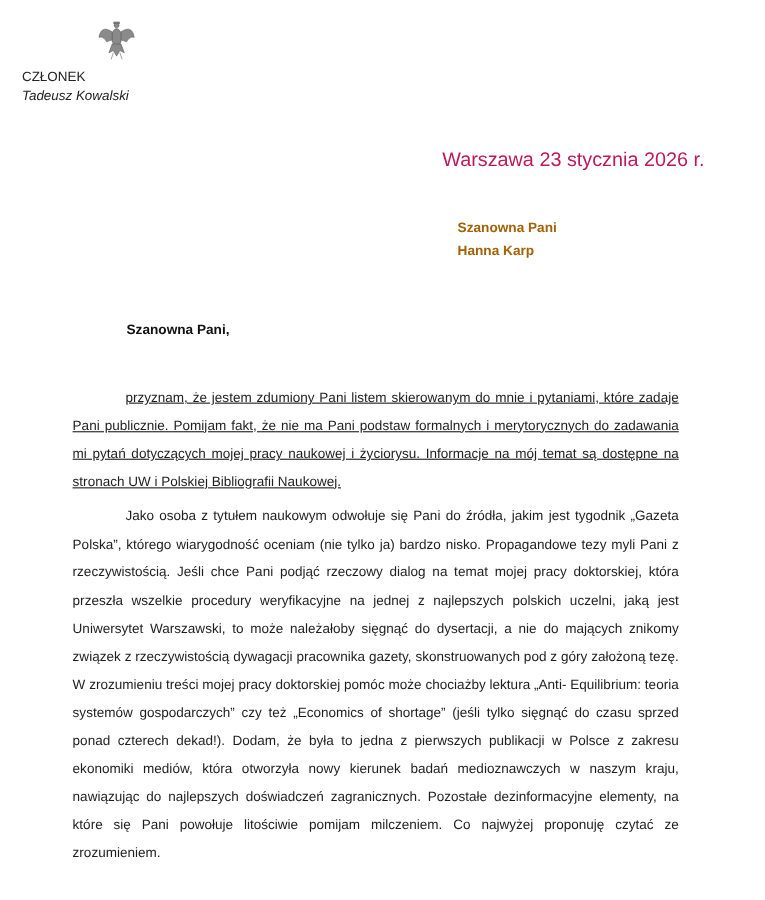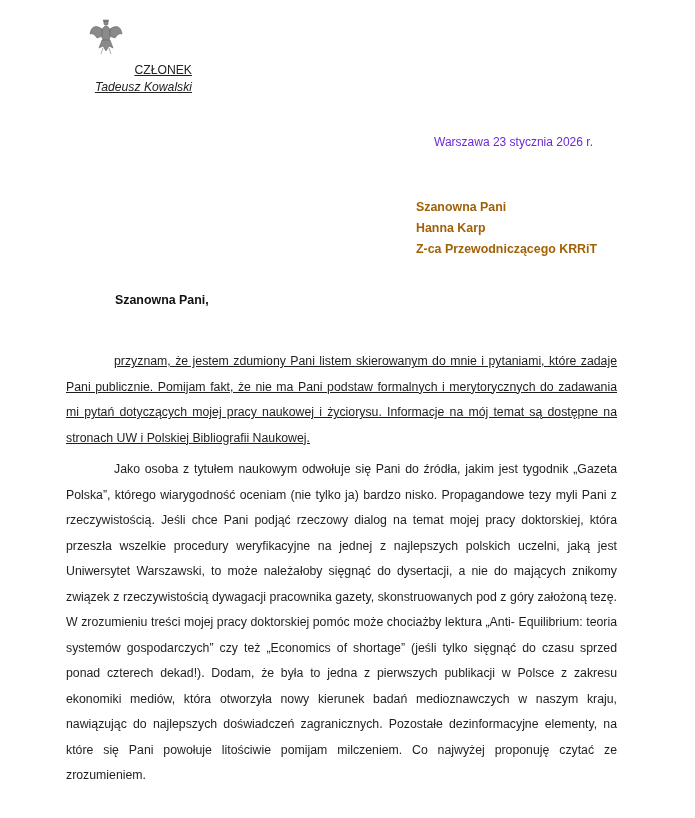--- a/index.html
+++ b/index.html
@@ -1,22 +1,22 @@
 <!DOCTYPE html>
 <html><head>
 <meta charset="utf-8">
 <style>
   html, body { margin: 0; padding: 0; background: #ffffff; }
   body { width: 695px; height: 818px; position: relative; overflow: hidden;
          font-family: "Liberation Sans", "DejaVu Sans", sans-serif; color: #1a1a1a; }
-  .letterhead { position: absolute; left: 20px; top: 18px; width: 172px; text-align: right;
-                font-size: 12.2px; line-height: 17px; color: #222; text-decoration: underline; }
+  .letterhead { position: absolute; left: 20px; top: 18px; width: 172px; text-align: left;
+                font-size: 12.2px; line-height: 17px; color: #222; }
   .eagle { width: 34px; height: 38px; margin: 0 auto 6px auto; display: block; }
   .letterhead .name { font-style: italic; }
-  .date { position: absolute; left: 434px; top: 135px; font-size: 12px; color: #6d28d9; }
+  .date { position: absolute; left: 402px; top: 135px; font-size: 18px; color: #be185d; }
   .recipient { position: absolute; left: 416px; top: 197px; font-size: 12.4px; font-weight: bold;
                line-height: 21px; color: #a16207; }
   .salutation { position: absolute; left: 115px; top: 293px; font-size: 12.4px; font-weight: bold; color: #111; }
   .body-text { position: absolute; left: 66px; width: 551px; font-size: 12.3px; line-height: 25.5px;
                text-align: justify; color: #1e1e1e; }
   .body-text p { margin: 0; text-indent: 48px; }
   .p1 { top: 349px; text-decoration: underline; }
   .p2 { top: 457px; }
 </style>
 </head>
@@ -36,21 +36,20 @@
   </svg>
   <div>CZŁONEK</div>
   <div class="name">Tadeusz Kowalski</div>
 </div>
 
 <div class="date">Warszawa 23 stycznia 2026 r.</div>
 
 <div class="recipient">
   <div>Szanowna Pani</div>
   <div>Hanna Karp</div>
-  <div>Z-ca Przewodniczącego KRRiT</div>
 </div>
 
 <div class="salutation">Szanowna Pani,</div>
 
 <div class="body-text p1">
   <p>przyznam, że jestem zdumiony Pani listem skierowanym do mnie i pytaniami, które zadaje Pani publicznie. Pomijam fakt, że nie ma Pani podstaw formalnych i merytorycznych do zadawania mi pytań dotyczących mojej pracy naukowej i życiorysu. Informacje na mój temat są dostępne na stronach UW i Polskiej Bibliografii Naukowej.</p>
 </div>
 <div class="body-text p2">
   <p>Jako osoba z tytułem naukowym odwołuje się Pani do źródła, jakim jest tygodnik „Gazeta Polska”, którego wiarygodność oceniam (nie tylko ja) bardzo nisko. Propagandowe tezy myli Pani z rzeczywistością. Jeśli chce Pani podjąć rzeczowy dialog na temat mojej pracy doktorskiej, która przeszła wszelkie procedury weryfikacyjne na jednej z najlepszych polskich uczelni, jaką jest Uniwersytet Warszawski, to może należałoby sięgnąć do dysertacji, a nie do mających znikomy związek z rzeczywistością dywagacji  pracownika gazety, skonstruowanych pod z góry założoną tezę. W zrozumieniu treści mojej pracy doktorskiej pomóc może chociażby lektura „Anti- Equilibrium: teoria systemów gospodarczych” czy też „Economics of shortage” (jeśli tylko sięgnąć do czasu sprzed ponad czterech dekad!). Dodam, że była to jedna z pierwszych publikacji w Polsce z zakresu ekonomiki mediów, która otworzyła nowy kierunek badań medioznawczych w naszym kraju, nawiązując do najlepszych doświadczeń zagranicznych. Pozostałe dezinformacyjne elementy, na które się Pani powołuje litościwie pomijam milczeniem. Co najwyżej proponuję czytać ze zrozumieniem.</p>
 </div>

